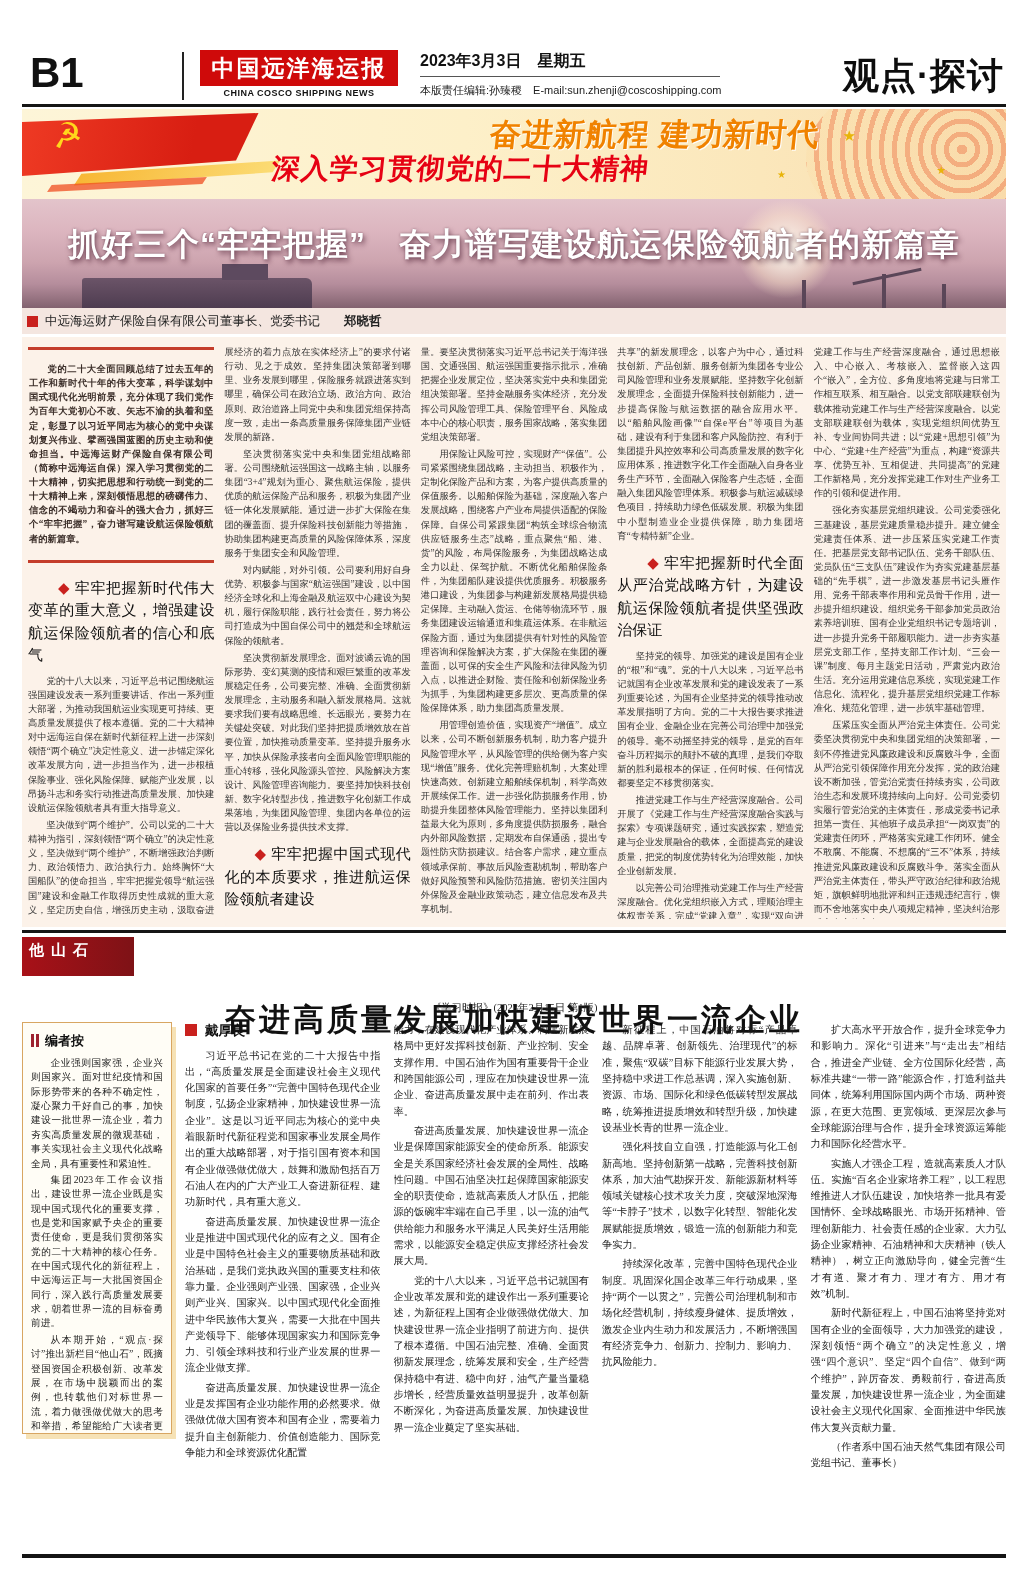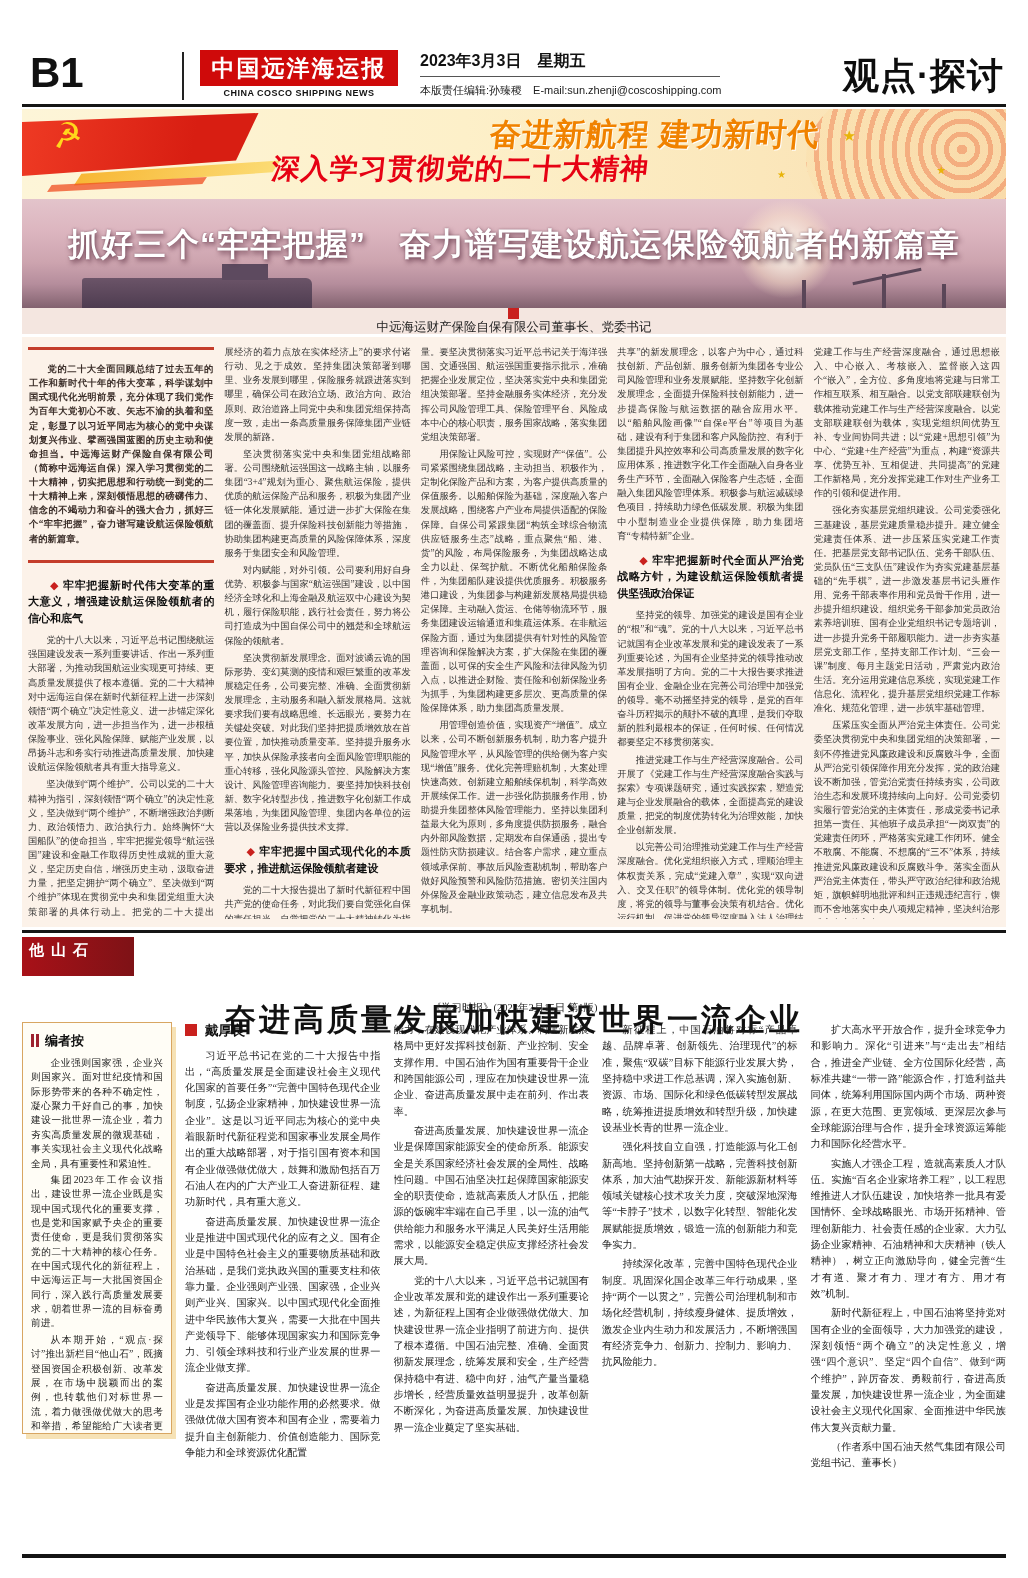--- a/index.html
+++ b/index.html
@@ -38,38 +38,38 @@
     background:radial-gradient(circle,rgba(255,255,244,.95) 0%,rgba(255,234,205,.45) 48%,rgba(255,234,205,0) 70%);}
   .ship-hull{left:60px;bottom:0;width:230px;height:30px;background:linear-gradient(180deg,#6b5468,#4e3c50);border-radius:3px 6px 0 0;}
   .ship-sup{left:200px;bottom:28px;width:46px;height:16px;background:#5d4a5f;}
   .crane1,.crane2,.crane3{bottom:0;width:4px;height:34px;background:#5a4658;}
   .crane1{right:120px;} .crane2{right:200px;height:28px;} .crane3{right:60px;height:24px;}
   .crane-arm{right:84px;bottom:30px;width:70px;height:3px;background:#5a4658;transform:rotate(-12deg);}
   .headline1{left:0;right:0;top:26px;text-align:center;color:#ffffff;
     font:bold 32px/1.2 "Liberation Sans","DejaVu Sans",sans-serif;letter-spacing:1px;
     text-shadow:2px 3px 5px rgba(70,25,45,.65),0 0 2px rgba(70,25,45,.5);}
   
-  .byline{left:22px;right:22px;top:308px;height:26px;background:#f4e6e0;display:flex;align-items:center;font-size:12.5px;color:#222;flex-direction:column;}
+  .byline{left:22px;right:22px;top:308px;height:26px;background:#f4e6e0;display:flex;align-items:center;font-size:12.5px;color:#222;}
   .sq{width:11px;height:11px;background:#c9211e;margin:0 7px 0 5px;flex:0 0 auto;}
   .byline b{margin-left:24px;font-family:"Liberation Sans",sans-serif;}
   
   .article1{left:22px;right:22px;top:337px;height:590px;background:#fcf2e9;display:flex;gap:10px;
     padding:8px 6px;box-sizing:border-box;overflow:hidden;}
   .wm{background:#f2c79c;opacity:.45;}
   .wm1{left:200px;top:640px;width:110px;height:285px;}
   .wm2{left:330px;top:740px;width:70px;height:185px;}
   .wm3{left:600px;top:700px;width:120px;height:225px;}
   .wm4{left:860px;top:760px;width:120px;height:165px;}
   .wm5{left:60px;top:830px;width:90px;height:95px;}
   .col{flex:1 1 0;overflow:hidden;font-size:9.3px;line-height:1.52;text-align:justify;color:#343434;position:relative;z-index:2;}
   .col p{margin:0 0 3px;text-indent:2em;}
   .col p.cont{text-indent:0;}
   .introbox{border-top:3px solid #c43d2b;border-bottom:3px solid #c43d2b;padding:12px 1px 14px;margin:2px 0 14px;}
   .introbox p{font-weight:bold;color:#3c2f2a;margin:0;}
-  .subhead{font-family:"Liberation Sans","DejaVu Sans",sans-serif;font-weight:bold;font-size:11px;line-height:1.5;
+  .subhead{font-family:"Liberation Sans","DejaVu Sans",sans-serif;font-weight:normal;font-size:15px;line-height:1.5;
     color:#0f0f0f;margin:9px 0 7px;text-align:justify;text-indent:2em;}
   .subhead .dm{color:#c9211e;}
   
   .rule-mid{left:22px;right:22px;top:930px;height:3px;background:#161616;}
   .tag{left:22px;top:937px;width:112px;height:39px;background:linear-gradient(90deg,#a81118,#7e1216);color:#fff;
     font:bold 15px/25px "Liberation Sans","DejaVu Sans",sans-serif;text-align:left;letter-spacing:7px;padding-left:7px;box-sizing:border-box;}
   .headline2{left:0;right:0;top:962px;text-align:center;font:bold 31px/1.15 "Liberation Serif","DejaVu Serif",serif;
     color:#101010;letter-spacing:3px;margin-top:40px;}
   .source2{left:0;right:0;top:1001px;text-align:center;font-size:10.5px;color:#222;}
   

